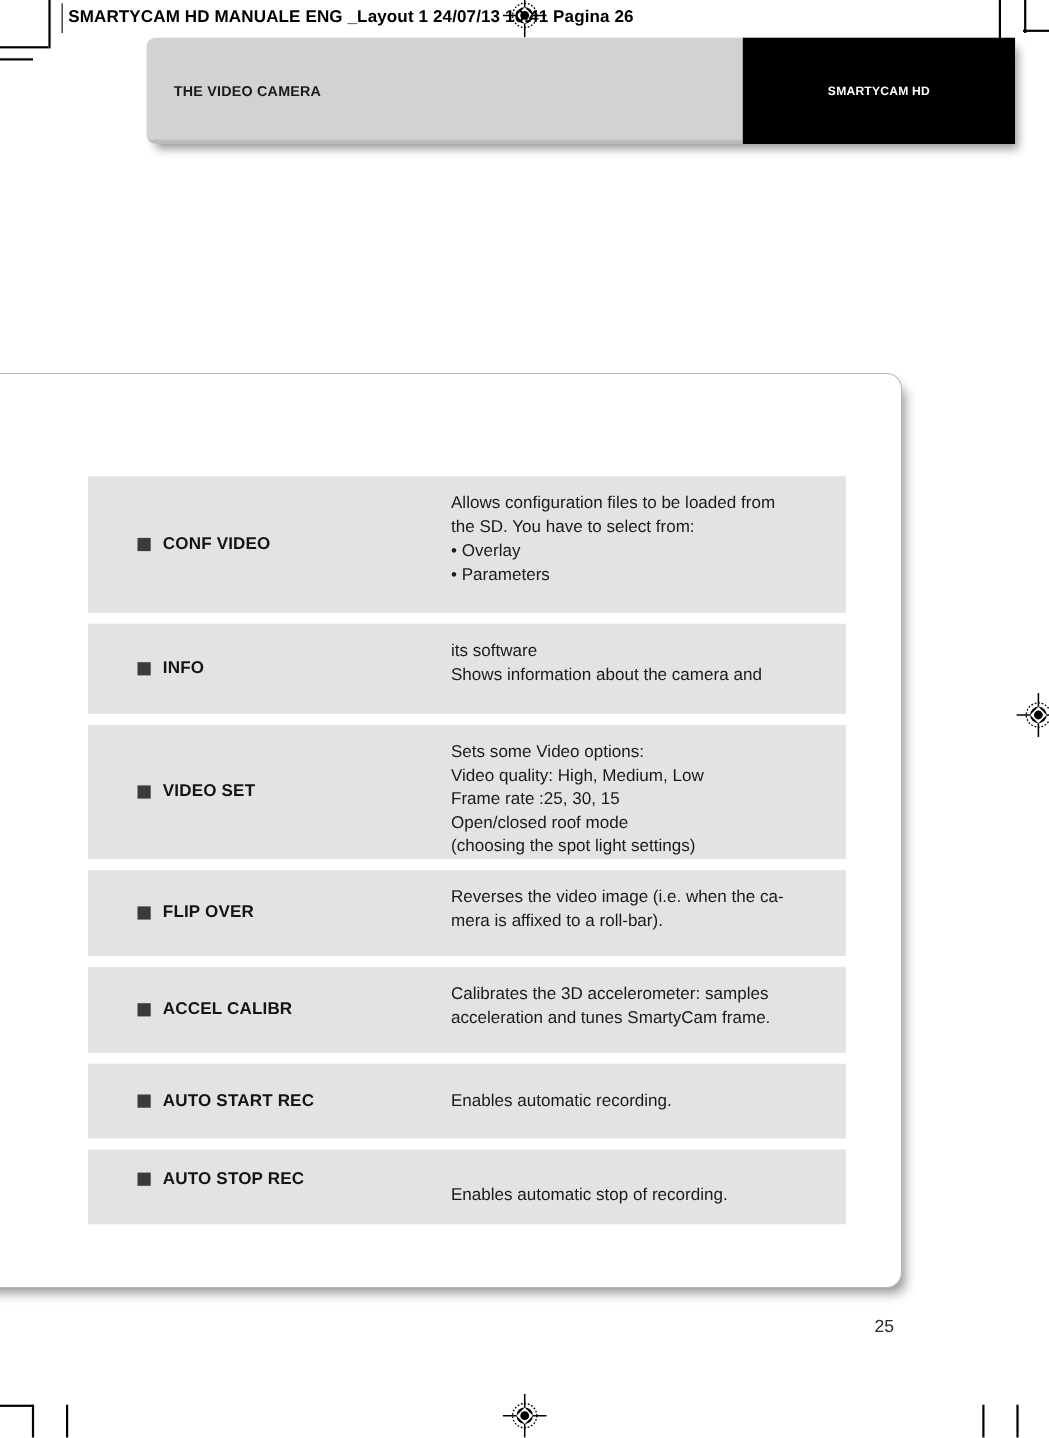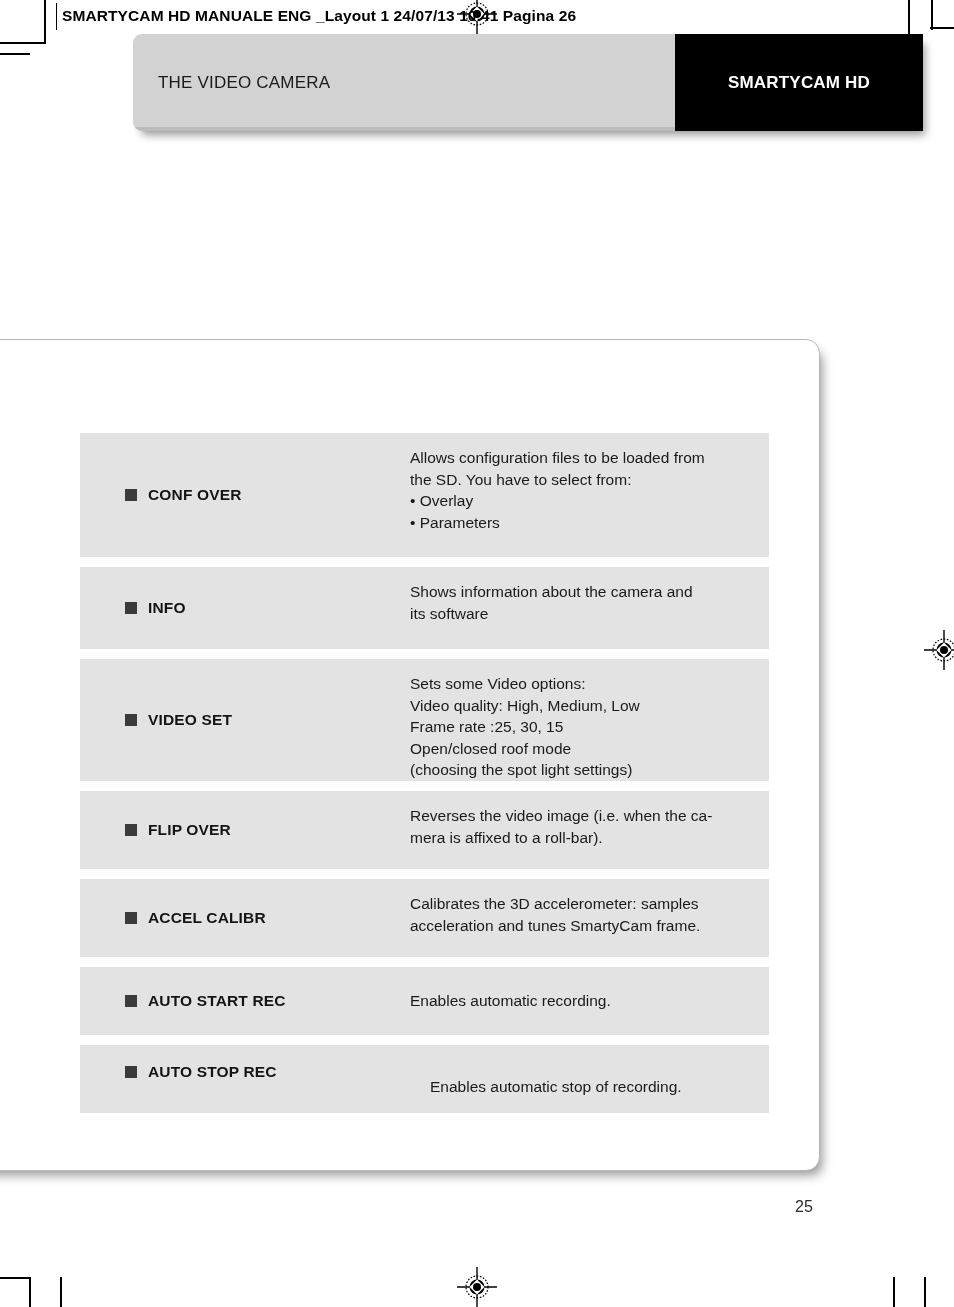--- a/index.html
+++ b/index.html
@@ -75,35 +75,35 @@
   }
   .banner-left::after {
     content: "";
     position: absolute;
     left: 0; right: 0; bottom: 0;
     height: 4px;
     background: rgba(0,0,0,0.10);
   }
   .banner-title {
     margin-left: 25px;
-    font-size: 17px;
-    font-weight: normal;
+    font-size: 13px;
+    font-weight: bold;
     letter-spacing: 0.2px;
     color: #1a1a1a;
   }
   .banner-right {
     background: #000000;
     flex: 1 1 auto;
     display: flex;
     align-items: center;
     justify-content: center;
   }
   .banner-brand {
     color: #ffffff;
-    font-size: 17px;
+    font-size: 11px;
     font-weight: bold;
     letter-spacing: 0.2px;
   }
 
   
   .content-panel {
     position: absolute;
     left: -60px;
     top: 339px;
     width: 880px;
@@ -122,21 +122,21 @@
     top: 433px;
     width: 689px;
   }
   .spec-row {
     background: #e3e3e3;
     display: flex;
     align-items: center;
     margin-bottom: 10px;
     box-sizing: border-box;
   }
-  .spec-row:last-child { margin-bottom: 0; gap: 20px; }
+  .spec-row:last-child { margin-bottom: 0; }
 
   .spec-label-cell {
     flex: 0 0 330px;
     display: flex;
     align-items: center;
     padding-left: 45px;
     box-sizing: border-box;
   }
   .bullet-square {
     width: 12px;
@@ -253,41 +253,41 @@
   </div>
 </div>
 
 <div class="content-panel"></div>
 
 <div class="spec-table">
 
   <div class="spec-row h-conf">
     <div class="spec-label-cell">
       <span class="bullet-square"></span>
-      <span class="spec-label">CONF OVER</span>
+      <span class="spec-label">CONF VIDEO</span>
     </div>
     <div class="spec-desc-cell desc-top">
       <div class="spec-desc">
         <div>Allows configuration files to be loaded from</div>
         <div>the SD. You have to select from:</div>
         <div>• Overlay</div>
         <div>• Parameters</div>
       </div>
     </div>
   </div>
 
   <div class="spec-row h-info">
     <div class="spec-label-cell">
       <span class="bullet-square"></span>
       <span class="spec-label">INFO</span>
     </div>
     <div class="spec-desc-cell desc-top">
       <div class="spec-desc">
+        <div>its software</div>
         <div>Shows information about the camera and</div>
-        <div>its software</div>
       </div>
     </div>
   </div>
 
   <div class="spec-row h-video">
     <div class="spec-label-cell">
       <span class="bullet-square"></span>
       <span class="spec-label">VIDEO SET</span>
     </div>
     <div class="spec-desc-cell desc-top">

